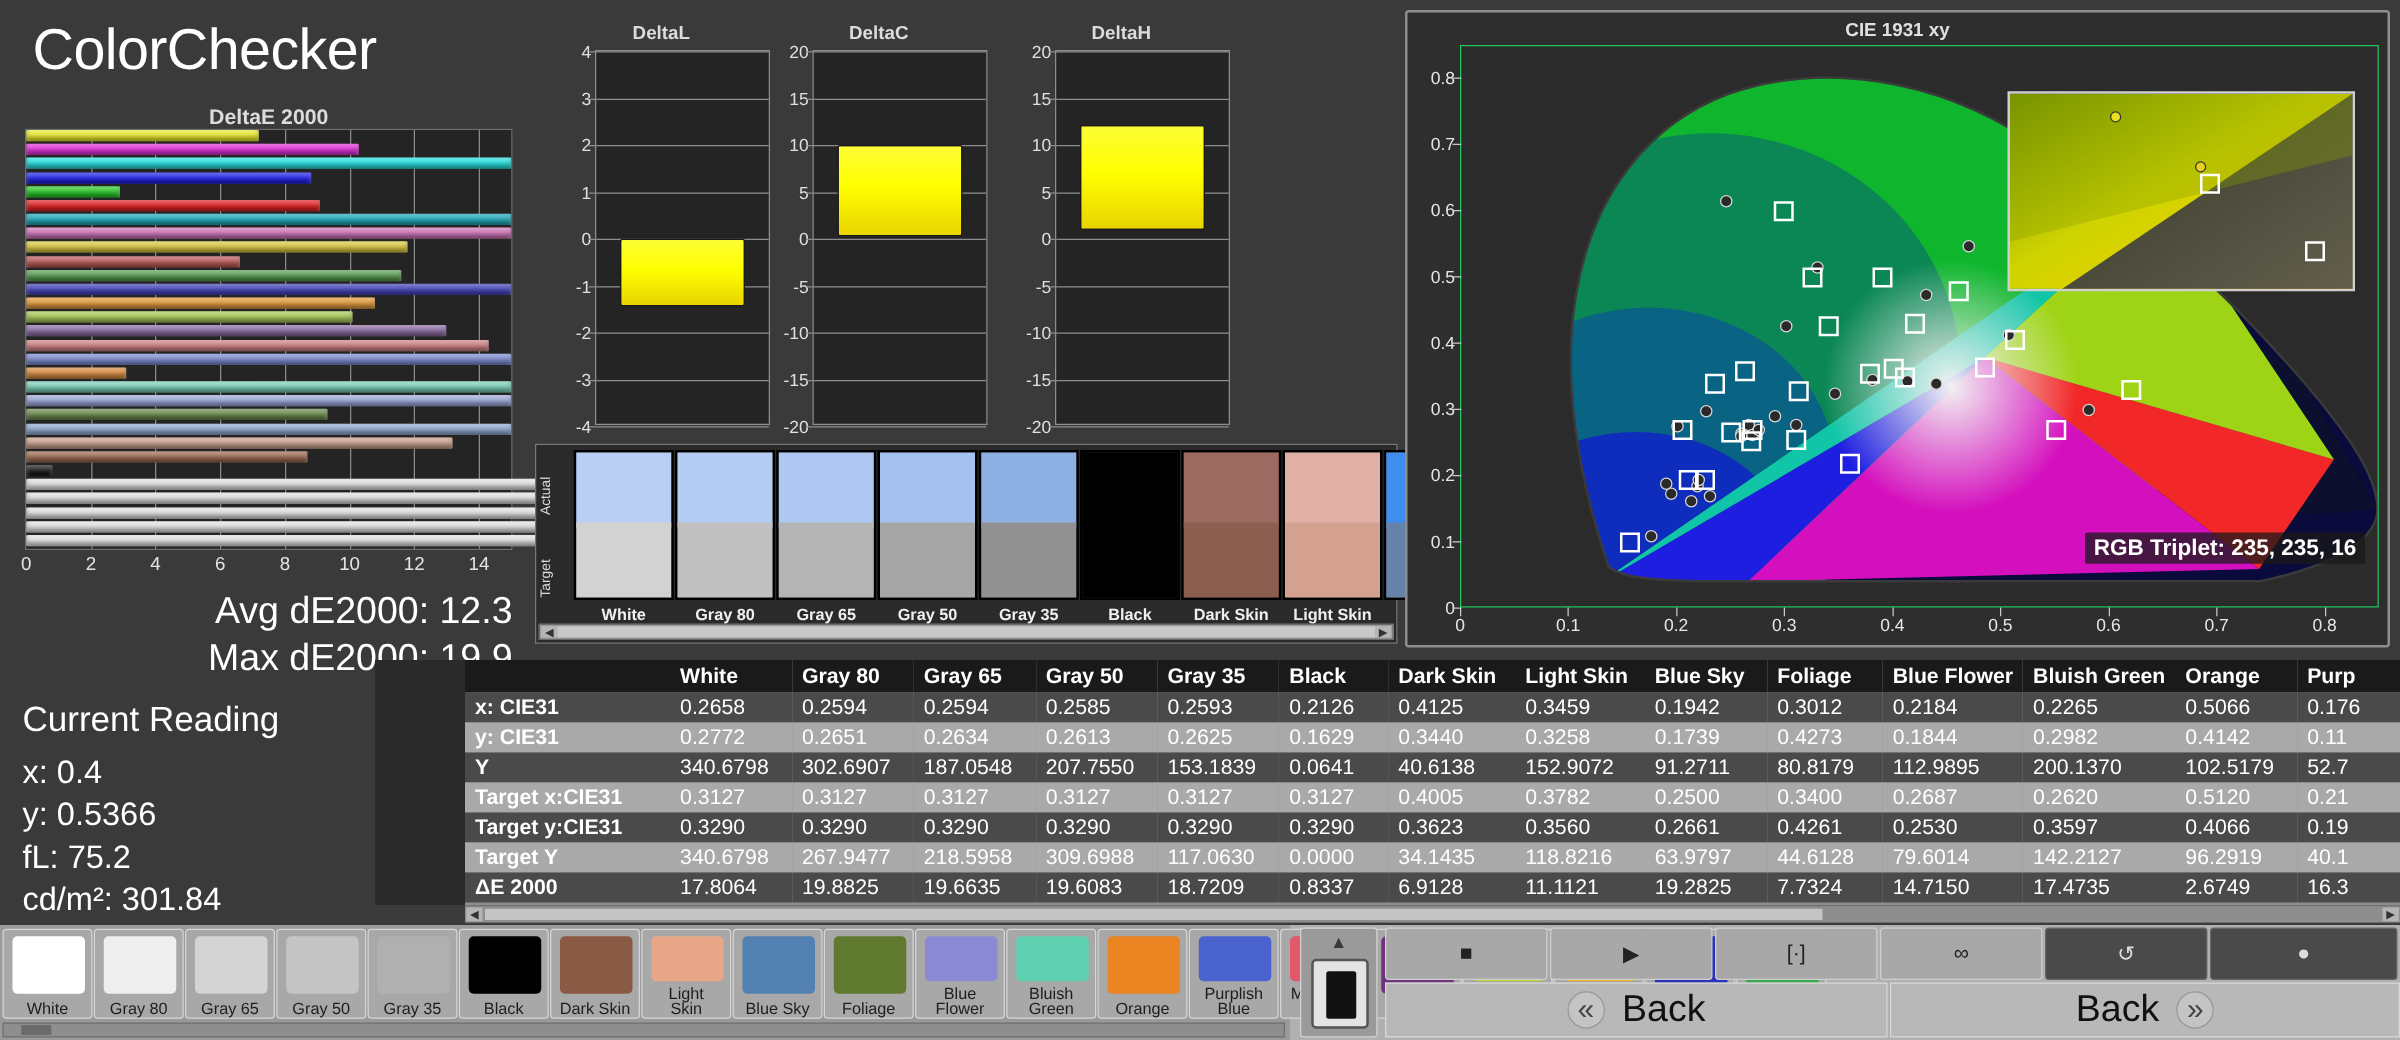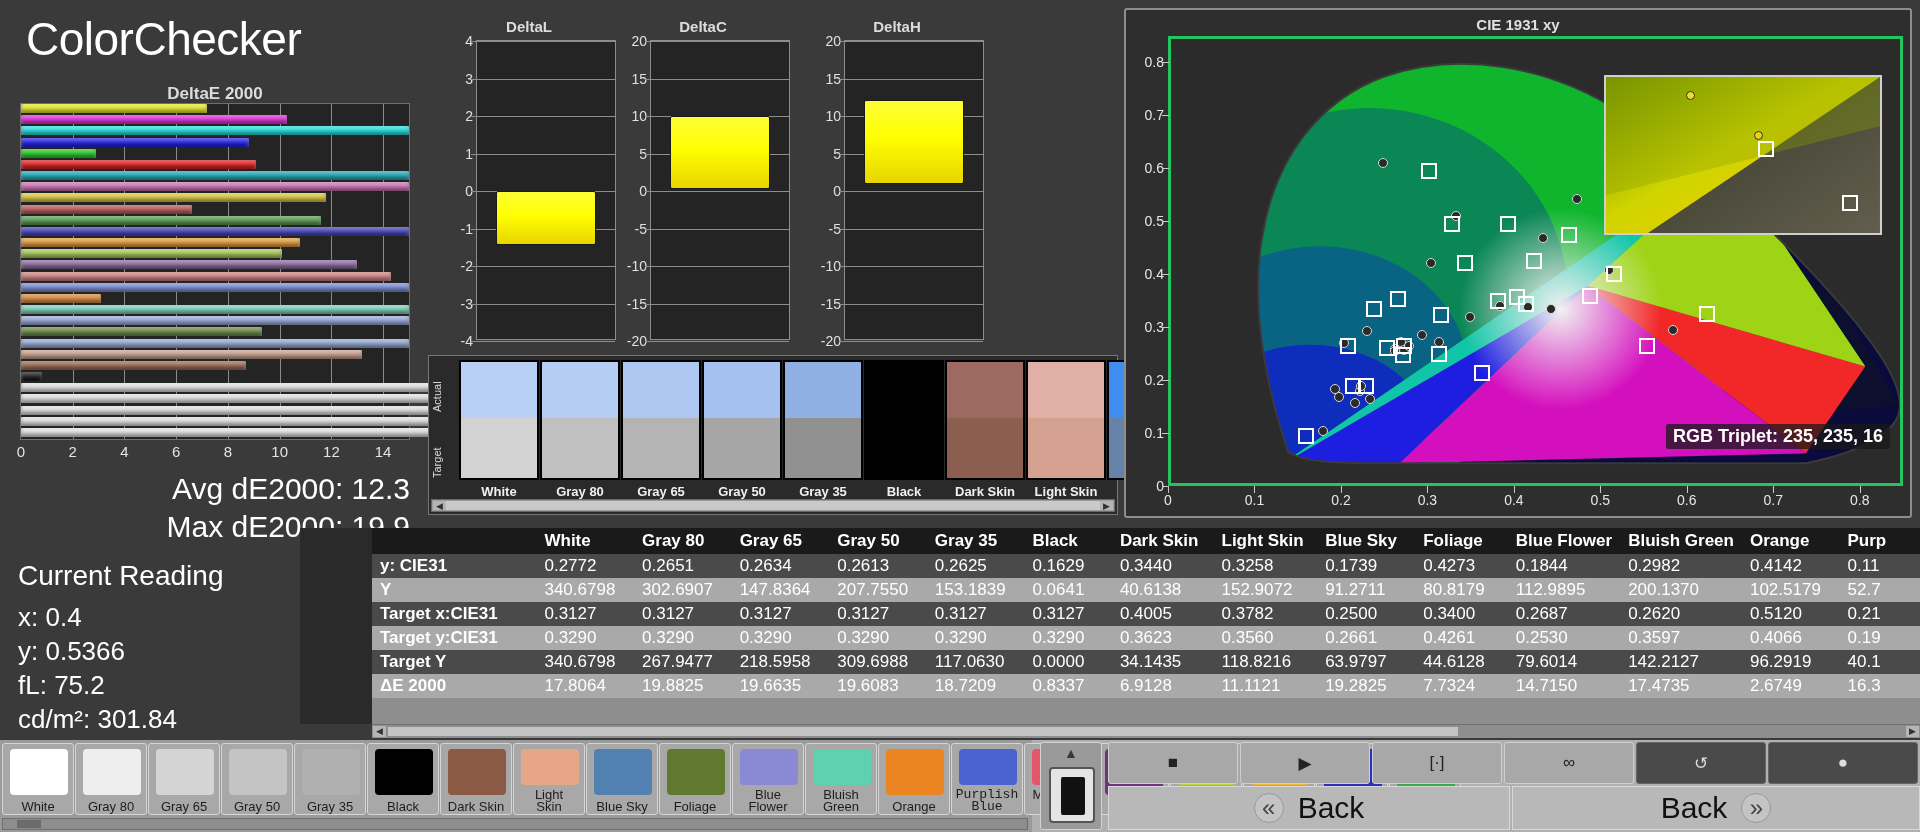--- a/index.html
+++ b/index.html
@@ -43,21 +43,21 @@
   .sact{ position:absolute; left:0; right:0; top:0; height:60px; }
   .star{ position:absolute; left:0; right:0; bottom:0; height:60px; }
   .scap{ position:absolute; top:128px; width:80px; text-align:center; font-size:13px; font-weight:bold; color:#f0f0f0; }
   #strip-scroll{ position:absolute; left:2px; right:2px; bottom:2px; height:13px; background:#9c9c9c; border:1px solid #6a6a6a; }
   #strip-scroll .thumb{ position:absolute; left:14px; right:14px; top:1px; bottom:1px; background:#c9c9c9; }
   .sarrow{ position:absolute; top:1px; bottom:1px; width:13px; background:#b5b5b5; font-size:9px; text-align:center; color:#333; line-height:11px; }
 
   
   #cie-panel{ position:absolute; left:1124px; top:8px; width:788px; height:510px; background:#2e2e2e; border:2px solid #8d8d8d; border-radius:3px; }
   #cie-title{ position:absolute; top:6px; width:100%; text-align:center; font-size:15px; font-weight:bold; color:#e0e0e0; }
-  #cie-plot{ position:absolute; left:42px; top:26px; width:735px; height:450px; background:#2b2b2b; border:3px solid #22c55e; overflow:hidden; }
+  #cie-plot{ position:absolute; left:42px; top:26px; width:735px; height:450px; background:#2b2b2b; border:1px solid #22c55e; overflow:hidden; }
   #horseshoe{ position:absolute; left:0; top:0; width:100%; height:100%; }
   .cie-ytick{ position:absolute; right:100%; margin-right:5px; font-size:14px; color:#e6e6e6; transform:translateY(-50%); }
   .tmk{ position:absolute; background:#c9c9c9; }
   #rgb-triplet{ position:absolute; right:10px; bottom:34px; font-size:18px; font-weight:bold; color:#ffffff; background:rgba(25,25,25,.75); padding:2px 7px; border-radius:2px; }
   #inset{ position:absolute; right:18px; top:36px; width:278px; height:160px; border:2px solid #cfcfcf; overflow:hidden; }
   .ipt{ position:absolute; border-radius:50%; }
   .isq{ position:absolute; border:2px solid #fff; }
 
   
   #table-wrap{ position:absolute; left:372px; top:528px; width:1548px; height:210px; background:#8e8e8e; overflow:hidden; }
@@ -561,41 +561,58 @@
             <th style="width: 110px;">Blue Sky</th>
             <th style="width: 110px;">Foliage</th>
             <th style="width: 110px;">Blue Flower</th>
             <th style="width: 110px;">Bluish Green</th>
             <th style="width: 110px;">Orange</th>
             <th style="width: 110px;">Purp</th>
           </tr>
         </thead>
       <tbody id="tbody">
           <tr>
+            <td class="rowhdr">x: CIE31</td>
+            <td>0.2658</td>
+            <td>0.2594</td>
+            <td>0.2594</td>
+            <td>0.2585</td>
+            <td>0.2593</td>
+            <td>0.2126</td>
+            <td>0.4125</td>
+            <td>0.3459</td>
+            <td>0.1942</td>
+            <td>0.3012</td>
+            <td>0.2184</td>
+            <td>0.2265</td>
+            <td>0.5066</td>
+            <td>0.176</td>
+          </tr>
+          <tr>
             <td class="rowhdr">y: CIE31</td>
             <td>0.2772</td>
             <td>0.2651</td>
             <td>0.2634</td>
             <td>0.2613</td>
             <td>0.2625</td>
             <td>0.1629</td>
             <td>0.3440</td>
             <td>0.3258</td>
             <td>0.1739</td>
             <td>0.4273</td>
             <td>0.1844</td>
             <td>0.2982</td>
             <td>0.4142</td>
             <td>0.11</td>
           </tr>
           <tr>
             <td class="rowhdr">Y</td>
             <td>340.6798</td>
             <td>302.6907</td>
-            <td>147.8364</td>
+            <td>187.0548</td>
             <td>207.7550</td>
             <td>153.1839</td>
             <td>0.0641</td>
             <td>40.6138</td>
             <td>152.9072</td>
             <td>91.2711</td>
             <td>80.8179</td>
             <td>112.9895</td>
             <td>200.1370</td>
             <td>102.5179</td>
@@ -726,21 +743,21 @@
             <div class="sw-name two">Blue<br>Flower</div>
           </div>
           <div class="swatch-btn" style="left: 805px; width: 72px;">
             <div class="sw-color" style="background: rgb(95, 208, 176); height: 36px;"></div>
             <div class="sw-name two">Bluish<br>Green</div>
           </div>
           <div class="swatch-btn" style="left: 878px; width: 72px;">
             <div class="sw-color" style="background: rgb(234, 133, 34);"></div>
             <div class="sw-name">Orange</div>
           </div>
-          <div class="swatch-btn" style="left: 951px; width: 72px; font-family: Liberation Mono, monospace;">
+          <div class="swatch-btn" style="left: 951px; width: 72px;">
             <div class="sw-color" style="background: rgb(74, 99, 207); height: 36px;"></div>
             <div class="sw-name two">Purplish<br>Blue</div>
           </div>
           <div class="swatch-btn" style="left: 1024px; width: 72px;">
             <div class="sw-color" style="background: rgb(227, 87, 107); height: 36px;"></div>
             <div class="sw-name two">Moderate<br>Red</div>
           </div>
           <div class="swatch-btn" style="left: 1097px; width: 72px;">
             <div class="sw-color" style="background: rgb(112, 52, 126);"></div>
             <div class="sw-name">Purple</div>

